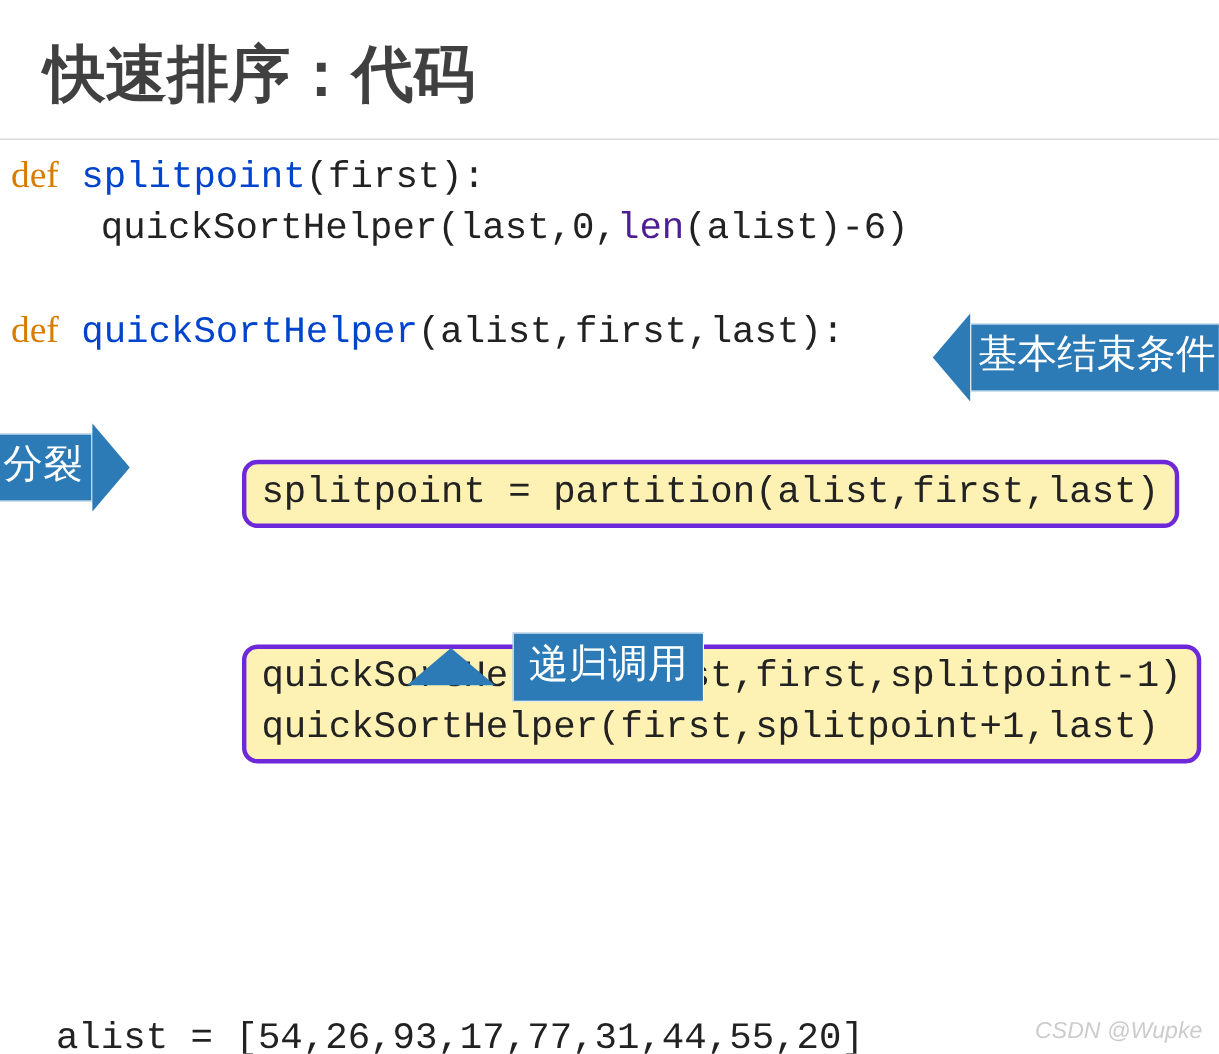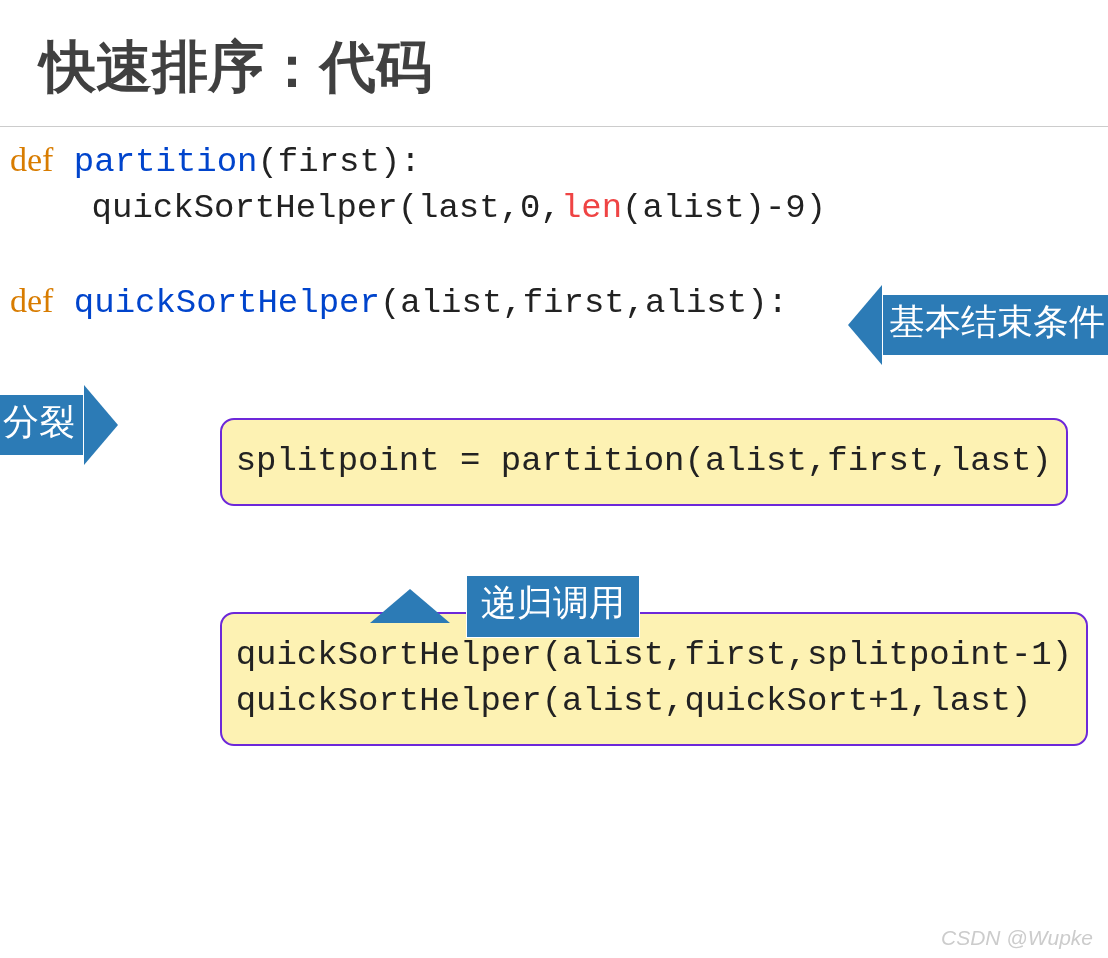--- a/index.html
+++ b/index.html
@@ -28,28 +28,28 @@
     font-family: Consolas, "Courier New", monospace;
     font-size: 34px;
     line-height: 1.35;
     color: #222;
   }
   .code-line {
     white-space: pre;
   }
   .kw { color: #d87c00; font-family: Liberation Serif, serif; }
   .fn { color: #0044cc; }
-  .builtin { color: #ef4444; margin-top: 23px; }
+  .builtin { color: #4c1d95; margin-top: 23px; }
 
   .highlight-box {
     display: inline-block;
     background: #fdf2b3;
-    border: 2px solid #6d28d9;
+    border: 4px solid #6d28d9;
     border-radius: 14px;
-    padding: 19px 14px;
+    padding: 4px 14px;
     white-space: pre;
   }
 
   .arrow-right {
     position: absolute;
     display: flex;
     align-items: center;
   }
   .arrow-right .body {
     background: #2c7bb6;
@@ -127,40 +127,40 @@
   }
 </style>
 </head>
 <body>
 
 <div class="title">快速排序：代码</div>
 <hr class="divider">
 
 <div class="code-area">
 
-  <div class="code-line"><span class="kw">def</span><span class="fn"> partition</span><span>(first):</span></div>
+  <div class="code-line"><span class="kw">def</span><span class="fn"> splitpoint</span><span>(first):</span></div>
 
-  <div class="code-line"><span>    quickSortHelper(last,0,</span><span class="builtin">len</span><span>(alist)-9)</span></div>
+  <div class="code-line"><span>    quickSortHelper(last,0,</span><span class="builtin">len</span><span>(alist)-6)</span></div>
 
   <div class="code-line">&nbsp;</div>
 
-  <div class="code-line"><span class="kw">def</span><span class="fn"> quickSortHelper</span><span>(alist,first,alist):</span></div>
+  <div class="code-line"><span class="kw">def</span><span class="fn"> quickSortHelper</span><span>(alist,first,last):</span></div>
 
 
   <div class="code-line">&nbsp;</div>
 
   <div class="code-line" style="padding-left:128px;">
     <span class="highlight-box">splitpoint = partition(alist,first,last)</span>
   </div>
 
   <div style="height:14px;"></div>
 
   <div class="code-line" style="padding-left:128px;">
     <span class="highlight-box"><span>quickSortHelper(alist,first,splitpoint-1)</span>
-<span>quickSortHelper(alist,quickSort+1,last)</span></span>
+<span>quickSortHelper(first,splitpoint+1,last)</span></span>
   </div>
 
   <div class="code-line">&nbsp;</div>
   <div class="code-line">&nbsp;</div>
   <div class="code-line">&nbsp;</div>
   <div class="code-line">&nbsp;</div>
 
   <div class="code-line"><span>  alist = [54,26,93,17,77,31,44,55,20]</span></div>
 
   <div class="arrow-right" style="left:-8px; top:258px;">

